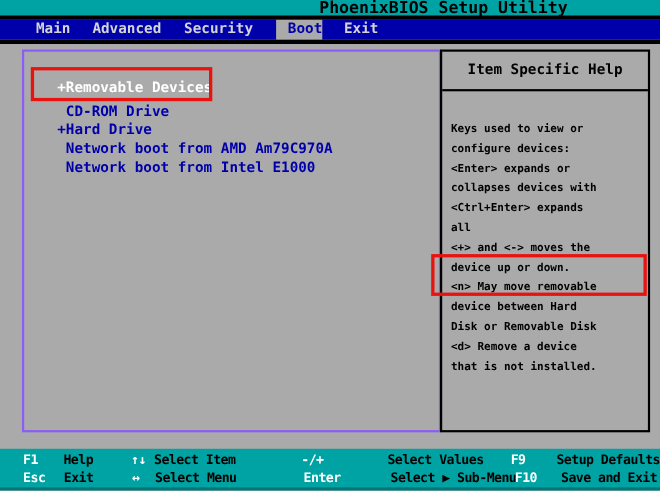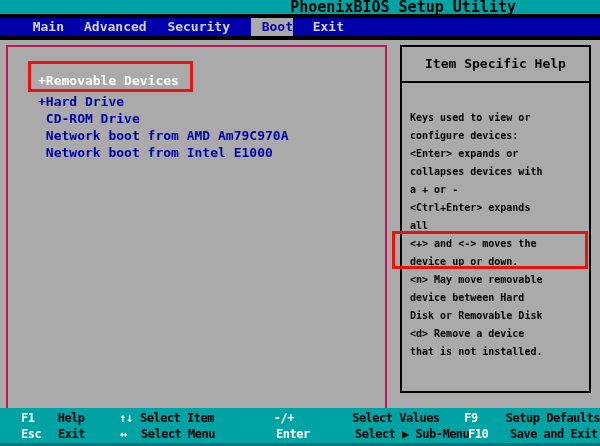--- a/index.html
+++ b/index.html
@@ -30,22 +30,22 @@
   .tab-main{margin-left:16px;width:48px;}
   .tab-advanced{margin-left:20px;width:62px;}
   .tab-security{margin-left:18px;width:66px;}
   .tab-boot{margin-left:21px;width:42px;}
   .tab-exit{margin-left:15px;width:36px;}
   .tab.selected{background:var(--content_gray,#AAAAAA);color:var(--menu_blue,#0000AA);}
 
   
   .content{position:relative;height:368px;background:var(--content_gray,#AAAAAA);}
   .left-box{
-    position:absolute;left:6px;top:5px;width:381px;height:400px;
-    border:2px solid #be185d;
+    position:absolute;left:20px;top:5px;width:381px;height:348px;
+    border:2px solid #8b5cf6;
   }
   .boot-list{padding-top:25px;padding-left:30px;font-size:13px;color:var(--item_blue,#0000AA);}
   .boot-item{height:17px;line-height:17px;white-space:pre;}
   .boot-item.selected{color:#fff;margin-bottom:4px;}
 
   .help-box{
     position:absolute;left:400px;top:5px;width:191px;height:348px;
     border:2px solid #000;
   }
   .help-header{
@@ -89,35 +89,34 @@
     <div class="tab tab-security">Security</div>
     <div class="tab tab-boot selected">Boot</div>
     <div class="tab tab-exit">Exit</div>
   </div>
 <div class="strip"></div>
 
 <div class="content">
   <div class="left-box">
     <div class="boot-list" id="boot-list">
         <div class="boot-item selected">+Removable Devices</div>
+        <div class="boot-item"> CD-ROM Drive</div>
         <div class="boot-item">+Hard Drive</div>
-        <div class="boot-item"> CD-ROM Drive</div>
         <div class="boot-item"> Network boot from AMD Am79C970A</div>
         <div class="boot-item"> Network boot from Intel E1000</div>
       </div>
   </div>
 
   <div class="help-box">
     <div class="help-header">Item Specific Help</div>
     <div class="help-body" id="help-lines">
         <div class="help-line">Keys used to view or</div>
         <div class="help-line">configure devices:</div>
         <div class="help-line">&lt;Enter&gt; expands or</div>
         <div class="help-line">collapses devices with</div>
-        <div class="help-line">a + or -</div>
         <div class="help-line">&lt;Ctrl+Enter&gt; expands</div>
         <div class="help-line">all</div>
         <div class="help-line">&lt;+&gt; and &lt;-&gt; moves the</div>
         <div class="help-line">device up or down.</div>
         <div class="help-line">&lt;n&gt; May move removable</div>
         <div class="help-line">device between Hard</div>
         <div class="help-line">Disk or Removable Disk</div>
         <div class="help-line">&lt;d&gt; Remove a device</div>
         <div class="help-line">that is not installed.</div>
       </div>

